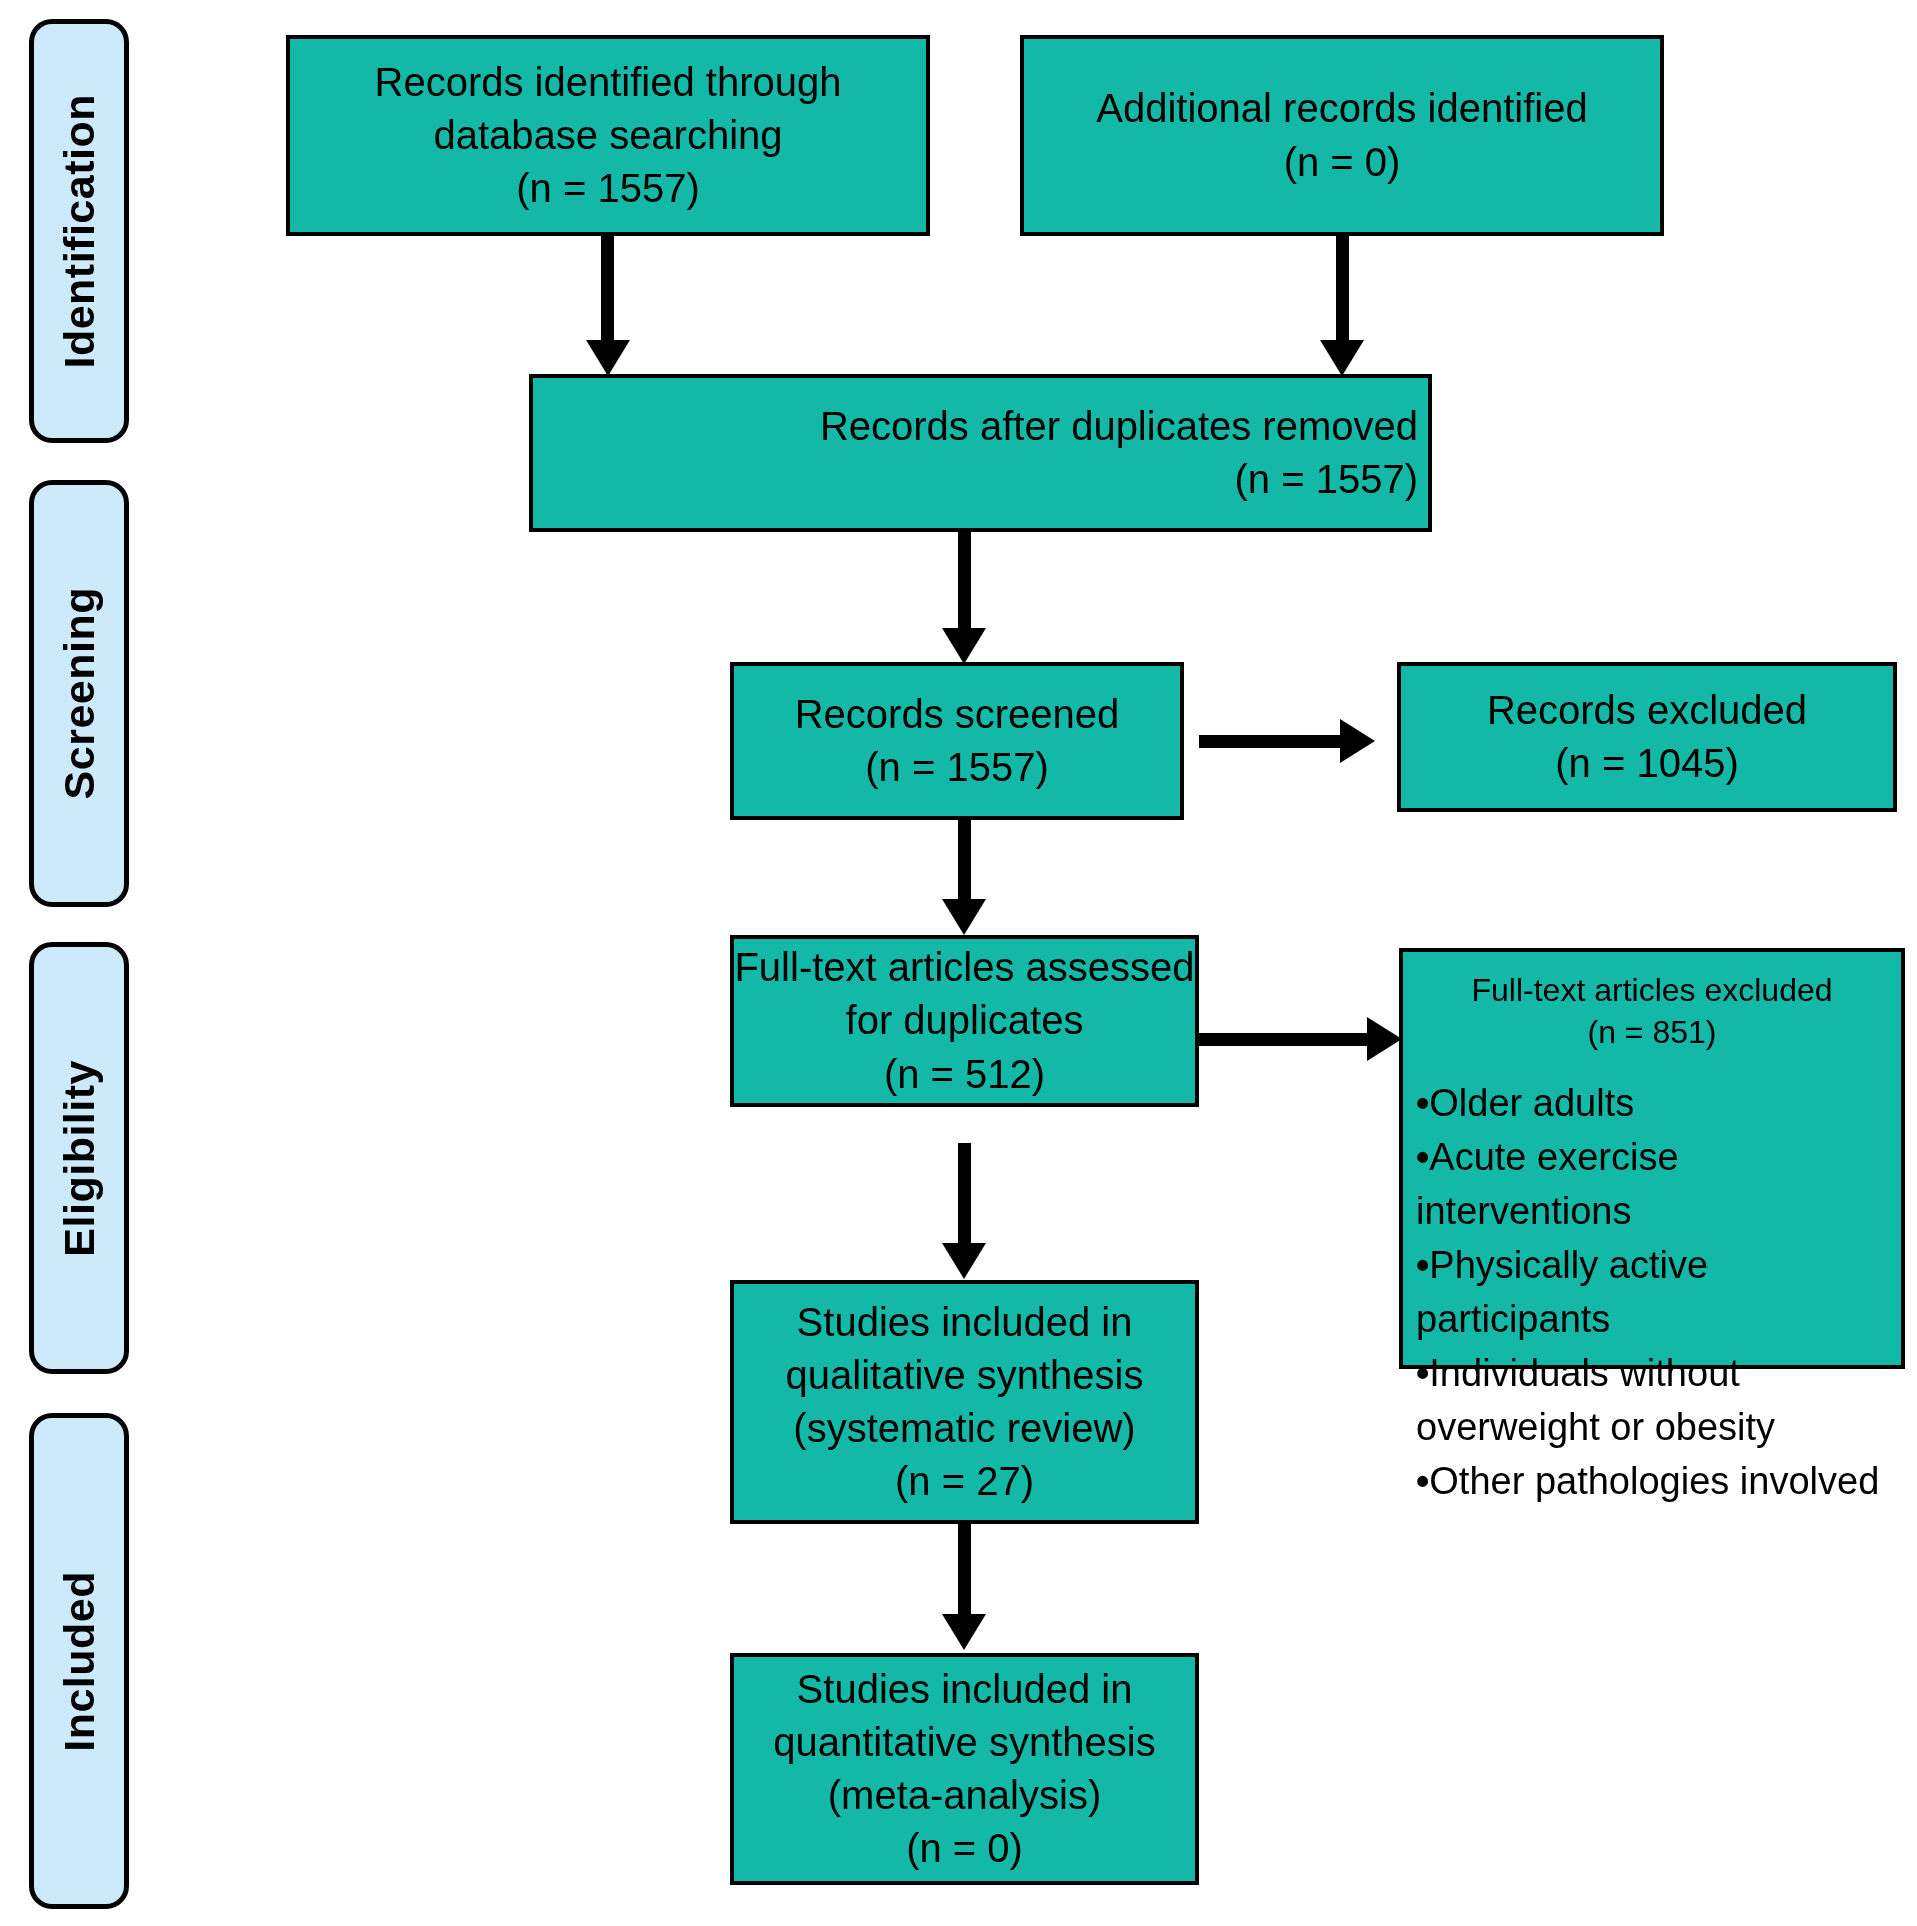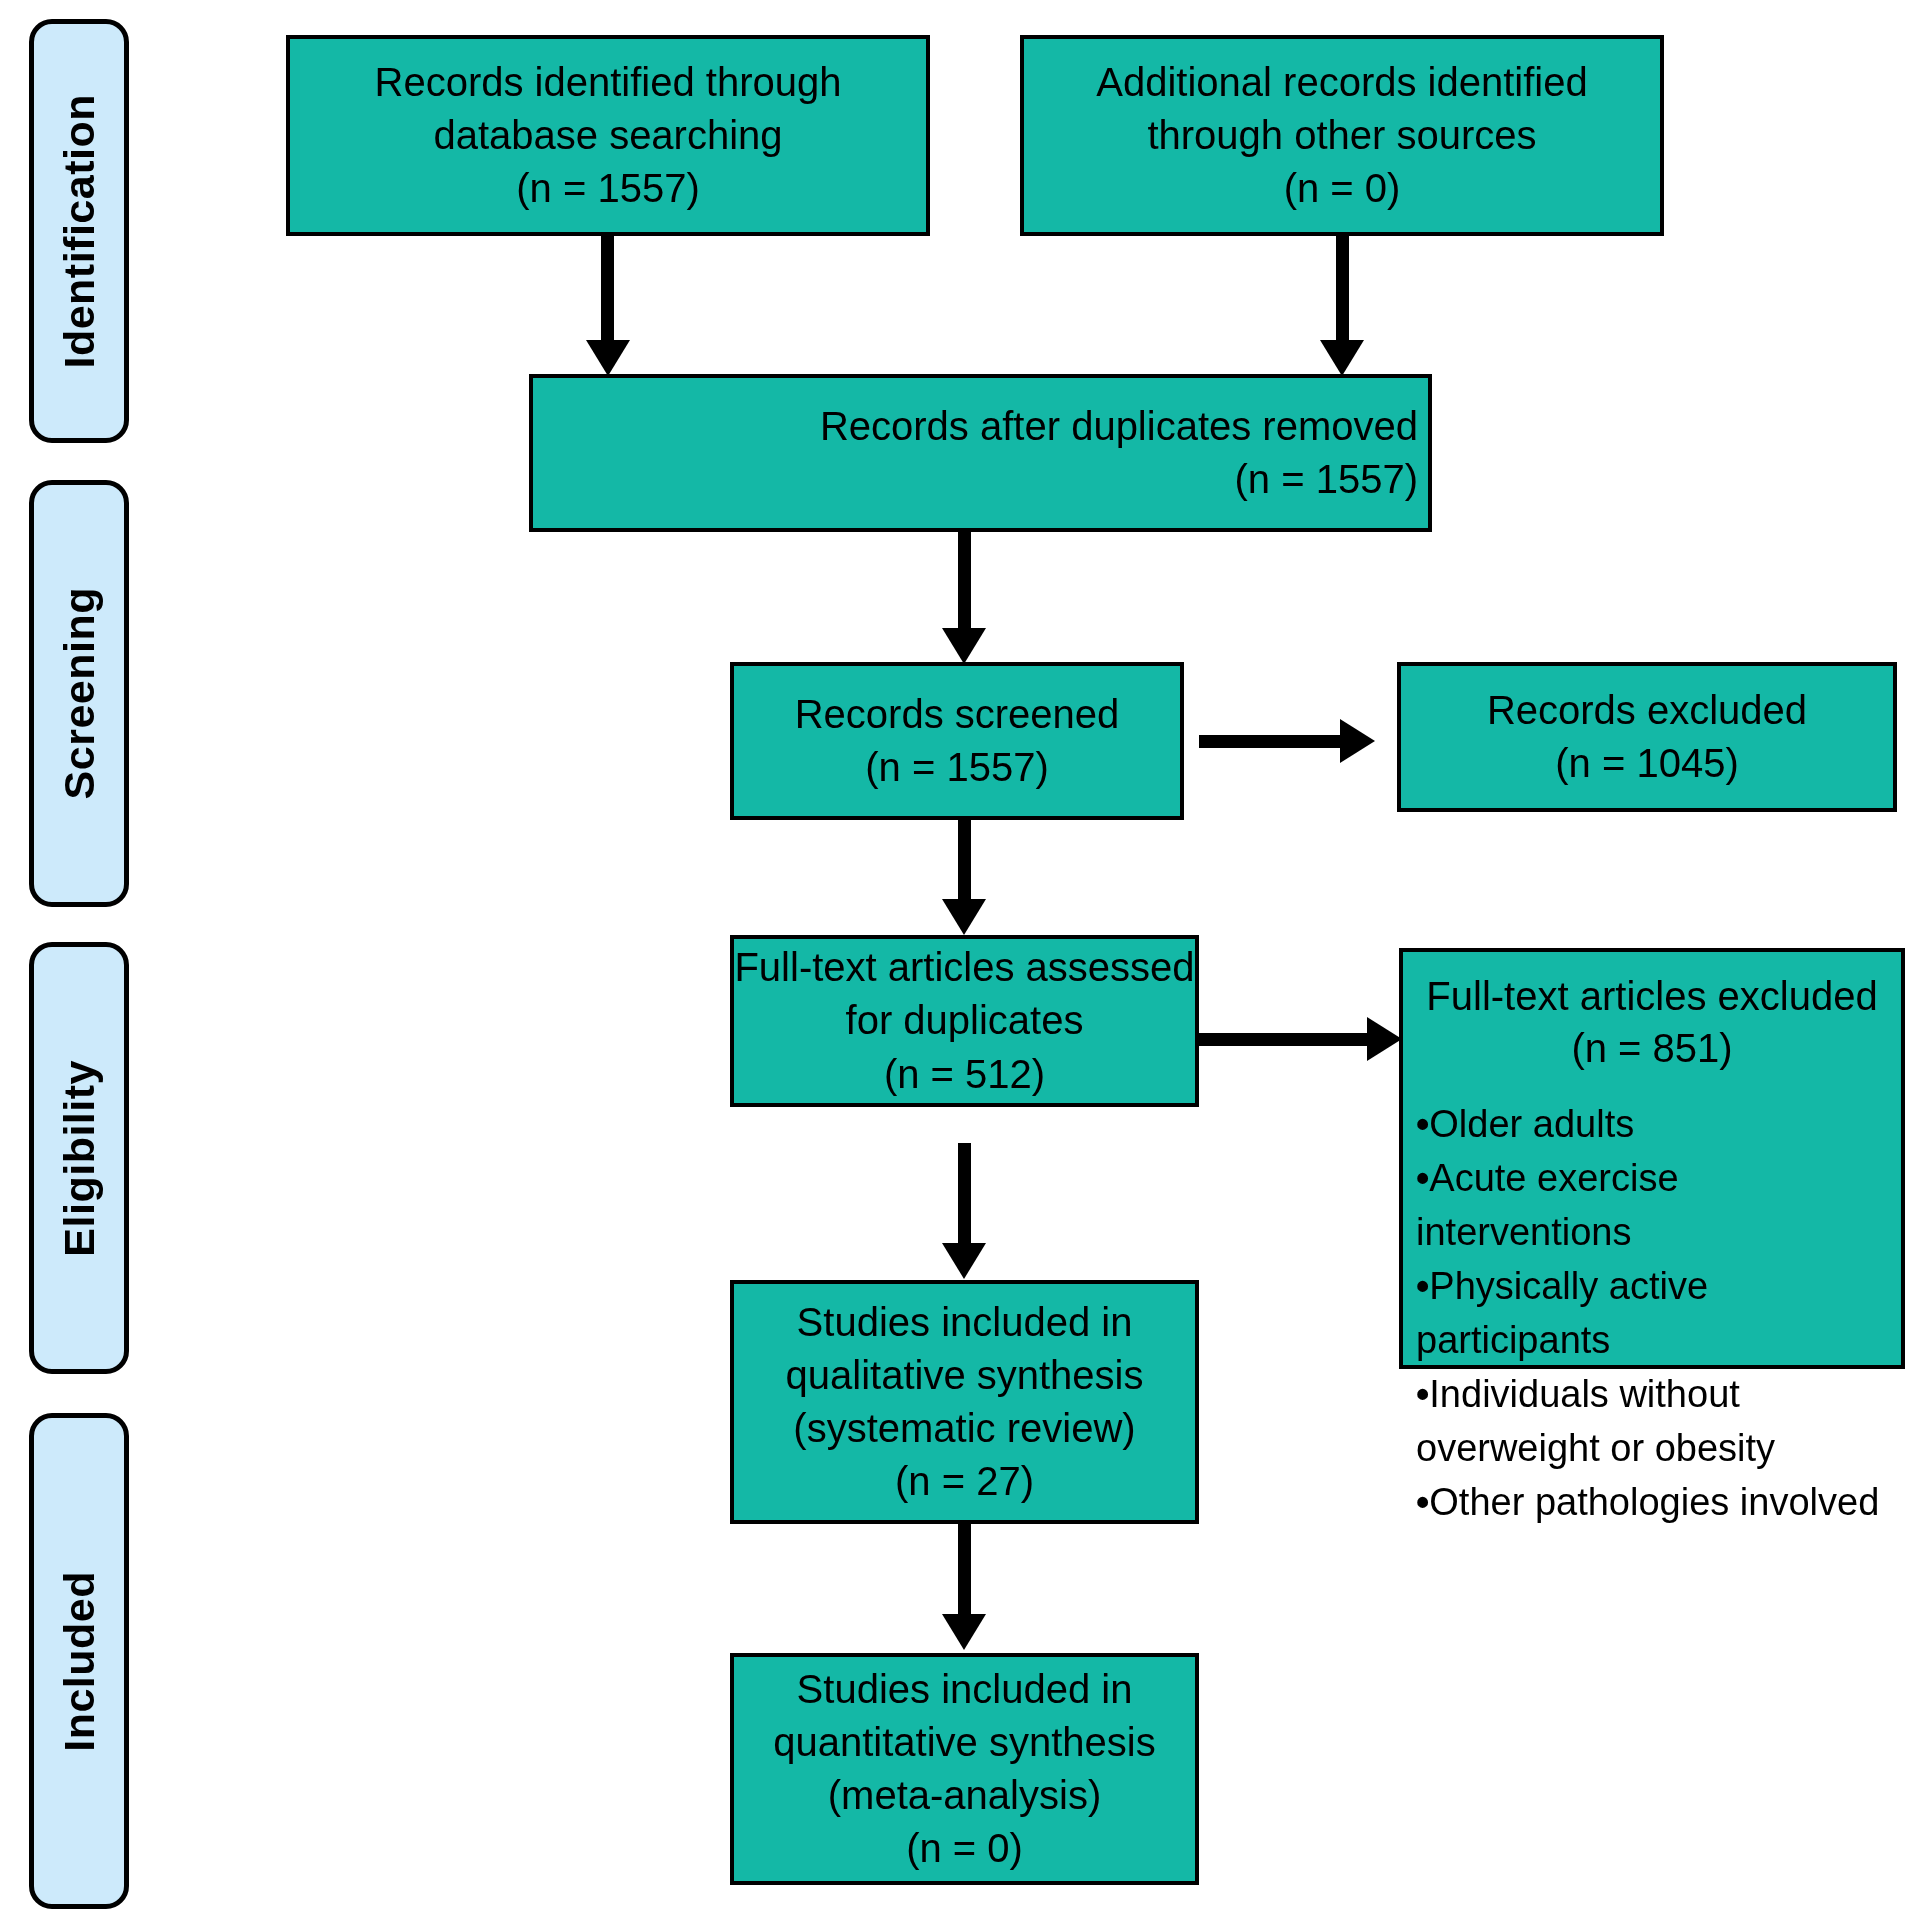--- a/index.html
+++ b/index.html
@@ -60,21 +60,21 @@
   .box .line { display: block; white-space: nowrap; }
 
   
   .box.reasons {
     justify-content: flex-start;
     align-items: stretch;
     padding: 18px 13px 13px 13px;
   }
   .reasons-head {
     text-align: center;
-    font-size: 40px;
+    font-size: 32px;
     line-height: 1.3;
   }
   .reasons-list {
     margin: 24px 0 0 0;
     padding: 0;
     list-style: none;
     text-align: left;
     font-size: 38px;
     line-height: 1.42;
   }
@@ -137,21 +137,20 @@
   </div>
 
   <div class="box" style="left:286px; top:35px; width:644px; height:201px;">
     <span class="line">Records identified through</span>
     <span class="line">database searching</span>
     <span class="line">(n = 1557)</span>
   </div>
 
   <div class="box" style="left:1020px; top:35px; width:644px; height:201px;">
     <span class="line">Additional records identified</span>
-    <span class="line">through other sources</span>
     <span class="line">(n = 0)</span>
   </div>
 
   <div class="vline thick" style="left:601px; top:236px; height:108px;"></div>
   <div class="arrowdown big" style="left:586px; top:340px;"></div>
 
   <div class="vline thick" style="left:1336px; top:236px; height:108px;"></div>
   <div class="arrowdown big" style="left:1320px; top:340px;"></div>
 
   <div class="box" style="left:529px; top:374px; width:903px; height:158px;align-items:flex-end;">

